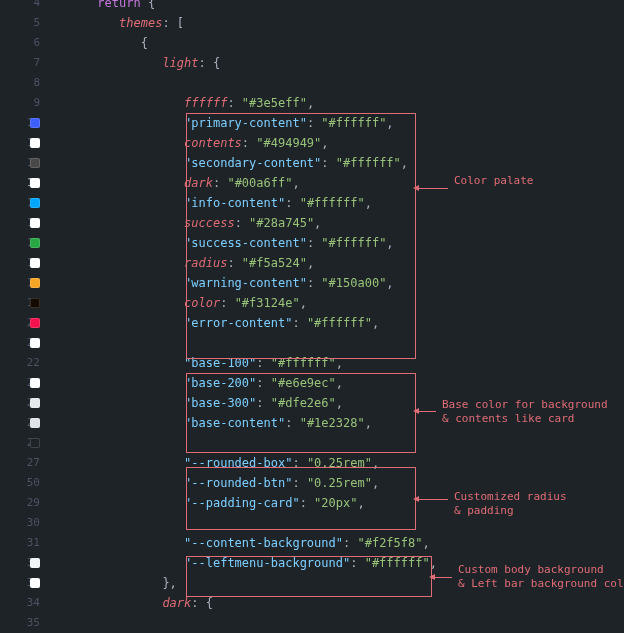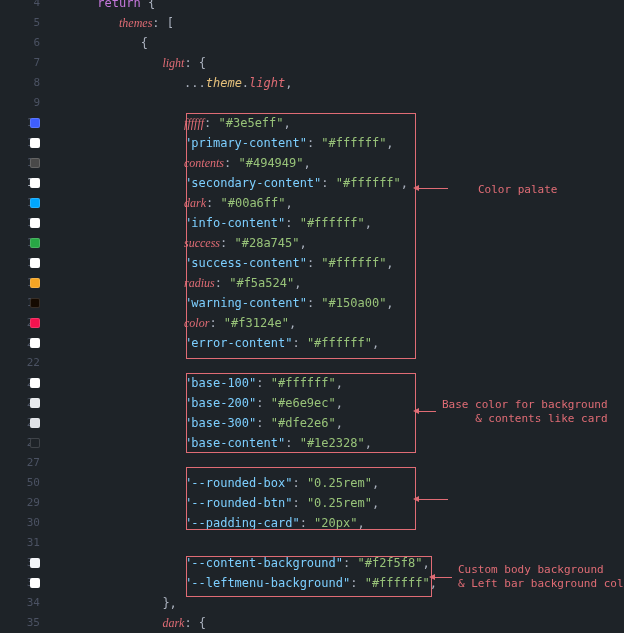--- a/index.html
+++ b/index.html
@@ -12,21 +12,21 @@
       overflow: hidden;
       color: #abb2bf;
     }
     .editor { display: flex; height: 100%; position: relative; }
     .gutter { width: 48px; padding-right: 8px; text-align: right; user-select: none; }
     .line-num { height: 20px; line-height: 20px; color: #4b5263; font-size: 11px; }
     .line-num.active { color: #abb2bf; }
     .code { flex: 1; padding-left: 6px; }
     .row { height: 20px; line-height: 20px; white-space: pre; }
     .kw { color: #c678dd; }
-    .prop { color: #e06c75; font-style: italic; font-family: Liberation Serif, serif; }
+    .prop { color: #e06c75; font-style: italic; }
     .propq { color: #7dcfff; }
     .str { color: #98c379; }
     .punct { color: #abb2bf; }
     .spread { color: #abb2bf; }
     .theme-id { color: #e5c07b; font-style: italic; }
     .theme-sub { color: #e06c75; font-style: italic; }
     .gutter-swatch {
       position: absolute;
       left: 30px;
       width: 10px; height: 10px;
@@ -94,21 +94,20 @@
       <div class="line-num">32</div>
       <div class="line-num">33</div>
       <div class="line-num">34</div>
       <div class="line-num">35</div>
     </div>
   <div class="code" id="code" style="margin-top: -7px;">
       <div class="row"><span>      </span><span class="kw">return</span><span class="punct"> {</span></div>
       <div class="row"><span>         </span><span class="prop">themes</span><span class="punct">: [</span></div>
       <div class="row"><span>            </span><span class="punct">{</span></div>
       <div class="row"><span>               </span><span class="prop">light</span><span class="punct">: {</span></div>
-      <div class="row"><span>                  </span><span class="spread">...</span><span class="theme-id">theme</span><span class="punct">.</span><span class="theme-sub">light</span><span class="punct">,</span></div>
       <div class="row"></div>
       <div class="row"><span>                  </span><span class="prop">ffffff</span><span class="punct">: </span><span class="str">"#3e5eff"</span><span class="punct">,</span></div>
       <div class="row"><span>                  </span><span class="propq">"primary-content"</span><span class="punct">: </span><span class="str">"#ffffff"</span><span class="punct">,</span></div>
       <div class="row"><span>                  </span><span class="prop">contents</span><span class="punct">: </span><span class="str">"#494949"</span><span class="punct">,</span></div>
       <div class="row"><span>                  </span><span class="propq">"secondary-content"</span><span class="punct">: </span><span class="str">"#ffffff"</span><span class="punct">,</span></div>
       <div class="row"><span>                  </span><span class="prop">dark</span><span class="punct">: </span><span class="str">"#00a6ff"</span><span class="punct">,</span></div>
       <div class="row"><span>                  </span><span class="propq">"info-content"</span><span class="punct">: </span><span class="str">"#ffffff"</span><span class="punct">,</span></div>
       <div class="row"><span>                  </span><span class="prop">success</span><span class="punct">: </span><span class="str">"#28a745"</span><span class="punct">,</span></div>
       <div class="row"><span>                  </span><span class="propq">"success-content"</span><span class="punct">: </span><span class="str">"#ffffff"</span><span class="punct">,</span></div>
       <div class="row"><span>                  </span><span class="prop">radius</span><span class="punct">: </span><span class="str">"#f5a524"</span><span class="punct">,</span></div>
@@ -146,21 +145,23 @@
     <div class="gutter-swatch" style="top: 398px; background: rgb(230, 233, 236);"></div>
     <div class="gutter-swatch" style="top: 418px; background: rgb(223, 226, 230);"></div>
     <div class="gutter-swatch" style="top: 438px; background: rgb(30, 35, 40);"></div>
     <div class="gutter-swatch" style="top: 558px; background: rgb(242, 245, 248);"></div>
     <div class="gutter-swatch" style="top: 578px; background: rgb(255, 255, 255);"></div>
     <div class="highlight" style="left: 186px; top: 113px; width: 230px; height: 246px;"></div>
     <div class="highlight" style="left: 186px; top: 373px; width: 230px; height: 80px;"></div>
     <div class="highlight" style="left: 186px; top: 467px; width: 230px; height: 63px;"></div>
     <div class="highlight" style="left: 186px; top: 556px; width: 246px; height: 41px;"></div>
     <div class="arrow" style="left: 418px; top: 188px; width: 30px;"></div>
-    <div class="anno" style="left: 454px; top: 183px; white-space: pre; margin-left: 24px;">Color palate</div>
+    <div class="anno" style="left: 454px; top: 174px; white-space: pre;">Color palate</div>
     <div class="arrow" style="left: 418px; top: 411px; width: 18px;"></div>
-    <div class="anno" style="left: 442px; top: 398px; white-space: pre; text-align: right;">Base color for background
+    <div class="anno" style="left: 442px; top: 398px; white-space: pre;">Base color for background
 &amp; contents like card</div>
     <div class="arrow" style="left: 418px; top: 499px; width: 30px;"></div>
+    <div class="anno" style="left: 454px; top: 490px; white-space: pre;">Customized radius
+&amp; padding</div>
     <div class="arrow" style="left: 434px; top: 577px; width: 18px;"></div>
     <div class="anno" style="left: 458px; top: 563px; white-space: pre;">Custom body background
 &amp; Left bar background color</div>
   </div>
 
 </body></html>

